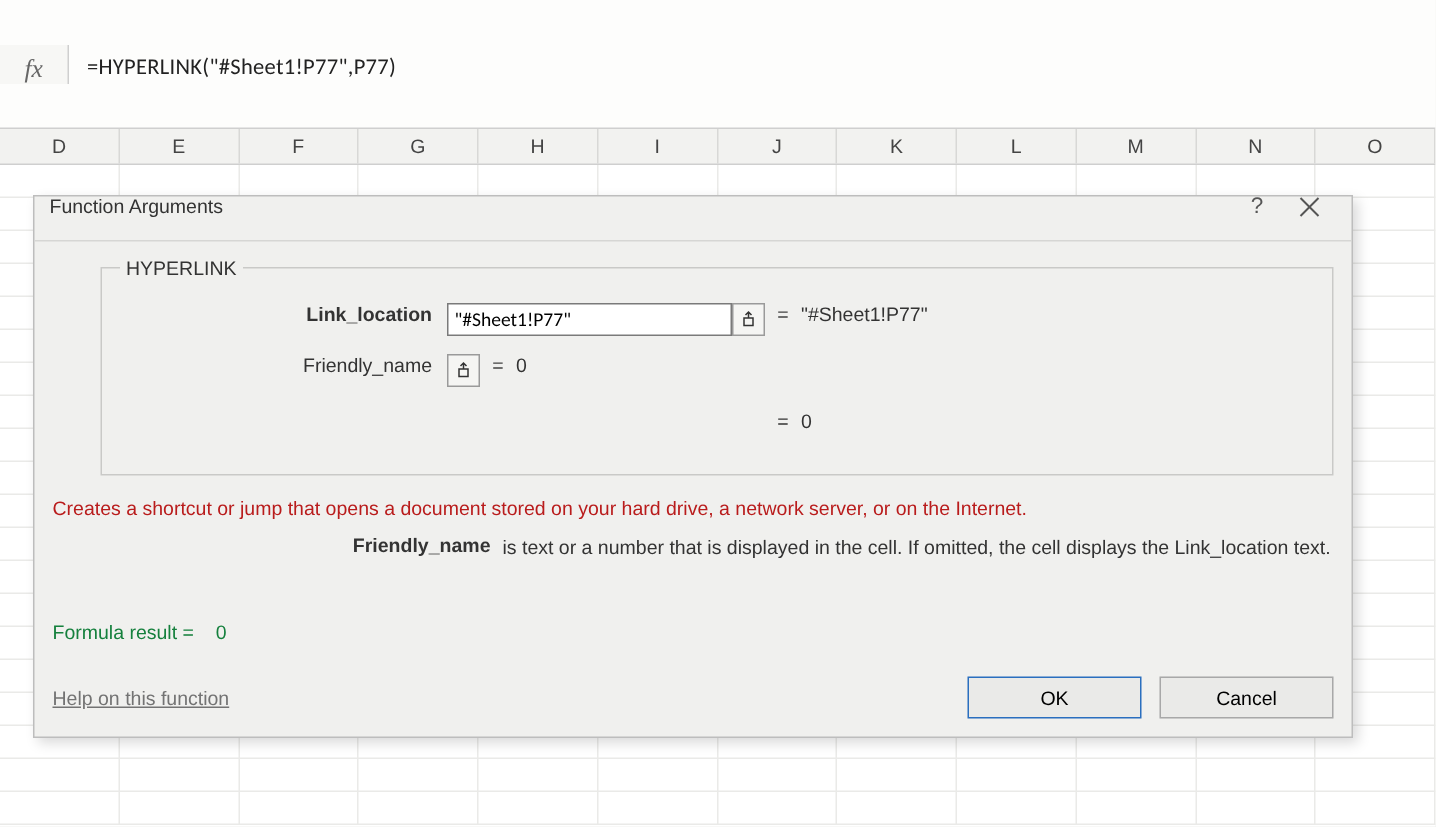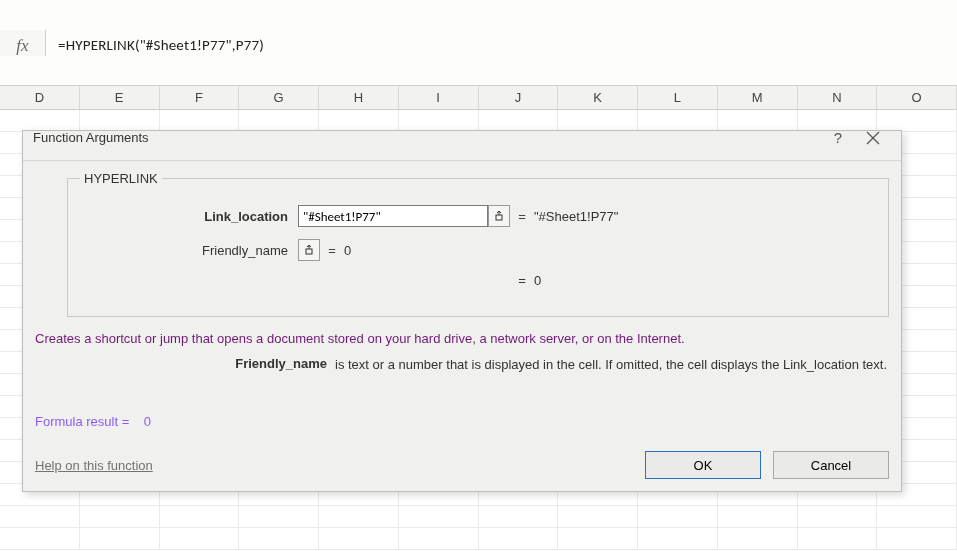--- a/index.html
+++ b/index.html
@@ -134,21 +134,20 @@
     margin-left: 32px;
   }
   fieldset.func-group legend {
     padding: 0 4px;
     font-size: 13px;
     color: #333;
   }
 
   .arg-row {
     display: flex;
-    align-items: center;
     height: 28px;
     margin-bottom: 6px;
   }
   .arg-label {
     width: 218px;
     text-align: right;
     padding-right: 10px;
     font-size: 13px;
   }
   .arg-label.bold { font-weight: 600; }
@@ -187,21 +186,21 @@
     display: flex;
     align-items: center;
     height: 20px;
     margin-top: 4px;
   }
   .overall-row .spacer { width: 430px; }
   .overall-row .eq { width: 24px; text-align: center; }
 
   .desc-line {
     font-size: 13px;
-    color: #701a75;
+    color: #b91c1c;
     margin-bottom: 10px;
   }
   .desc-param {
     display: flex;
     font-size: 13px;
     color: #333;
     margin-bottom: 40px;
   }
   .desc-param .pname {
     width: 300px;
@@ -210,21 +209,21 @@
     padding-right: 8px;
   }
   .desc-param .pdesc {
     flex: 1;
     line-height: 1.4;
     max-width: 560px;
   }
 
   .formula-result-line {
     font-size: 13px;
-    color: #8b5cf6;
+    color: #15803d;
     margin-bottom: 22px;
   }
 
   .dlg-footer {
     display: flex;
     align-items: center;
   }
   .help-link {
     color: #737373;
     text-decoration: underline;

